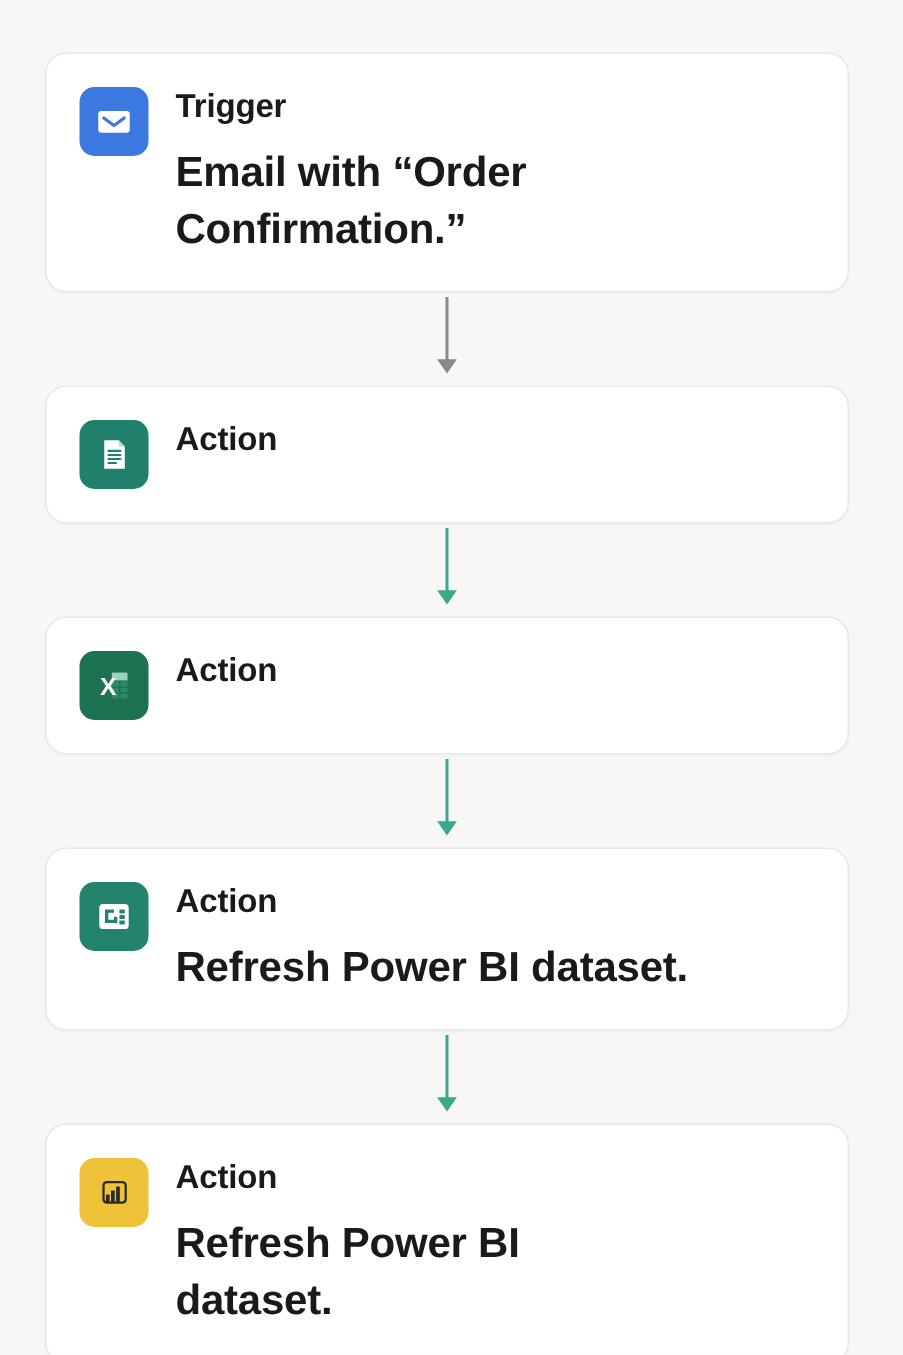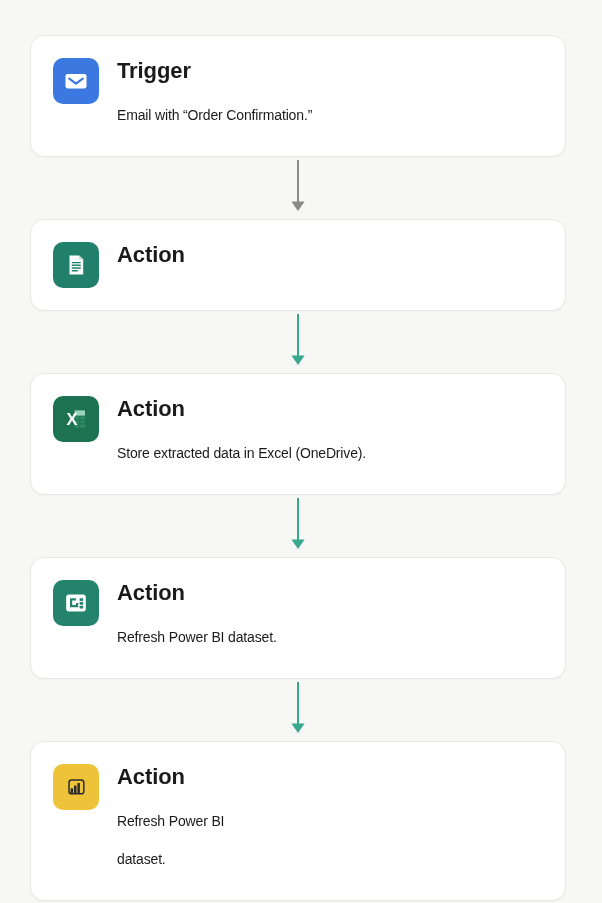--- a/index.html
+++ b/index.html
@@ -58,23 +58,23 @@
   .card-title {
     font-size: 22px;
     line-height: 27px;
     font-weight: bold;
     color: #1a1a1a;
     letter-spacing: -0.1px;
     margin: 0 0 12px 0;
   }
 
   .card-desc {
-    font-size: 14px;
+    font-size: 28px;
     line-height: 38px;
-    font-weight: normal;
+    font-weight: bold;
     color: #1a1a1a;
     letter-spacing: -0.15px;
     margin: 0;
     white-space: pre-line;
   }
 
   
   .icon-tile {
     width: 46px;
     height: 46px;
@@ -165,21 +165,20 @@
             <line x1="18.8" y1="12.3" x2="18.8" y2="23.6"></line>
             <line x1="13.6" y1="16.1" x2="24.0" y2="16.1"></line>
             <line x1="13.6" y1="19.9" x2="24.0" y2="19.9"></line>
           </g>
           <text x="5.6" y="21.4" font-family="Liberation Sans, sans-serif" font-size="16.5" font-weight="bold" fill="#ffffff">X</text>
         </svg>
       </div>
     </div>
     <div class="card-body">
       <div class="card-title">Action</div>
-      <div class="card-desc">Store extracted data in Excel (OneDrive).</div>
     </div>
   </div>
 
   <div class="connector">
     <svg width="22" height="56" viewBox="0 0 22 56" aria-hidden="true">
       <line x1="11" y1="0" x2="11" y2="44" stroke="#3aa88d" stroke-width="2"></line>
       <path d="M4.4 41.5 L11 51 L17.6 41.5 Z" fill="#3aa88d"></path>
     </svg>
   </div>
 

